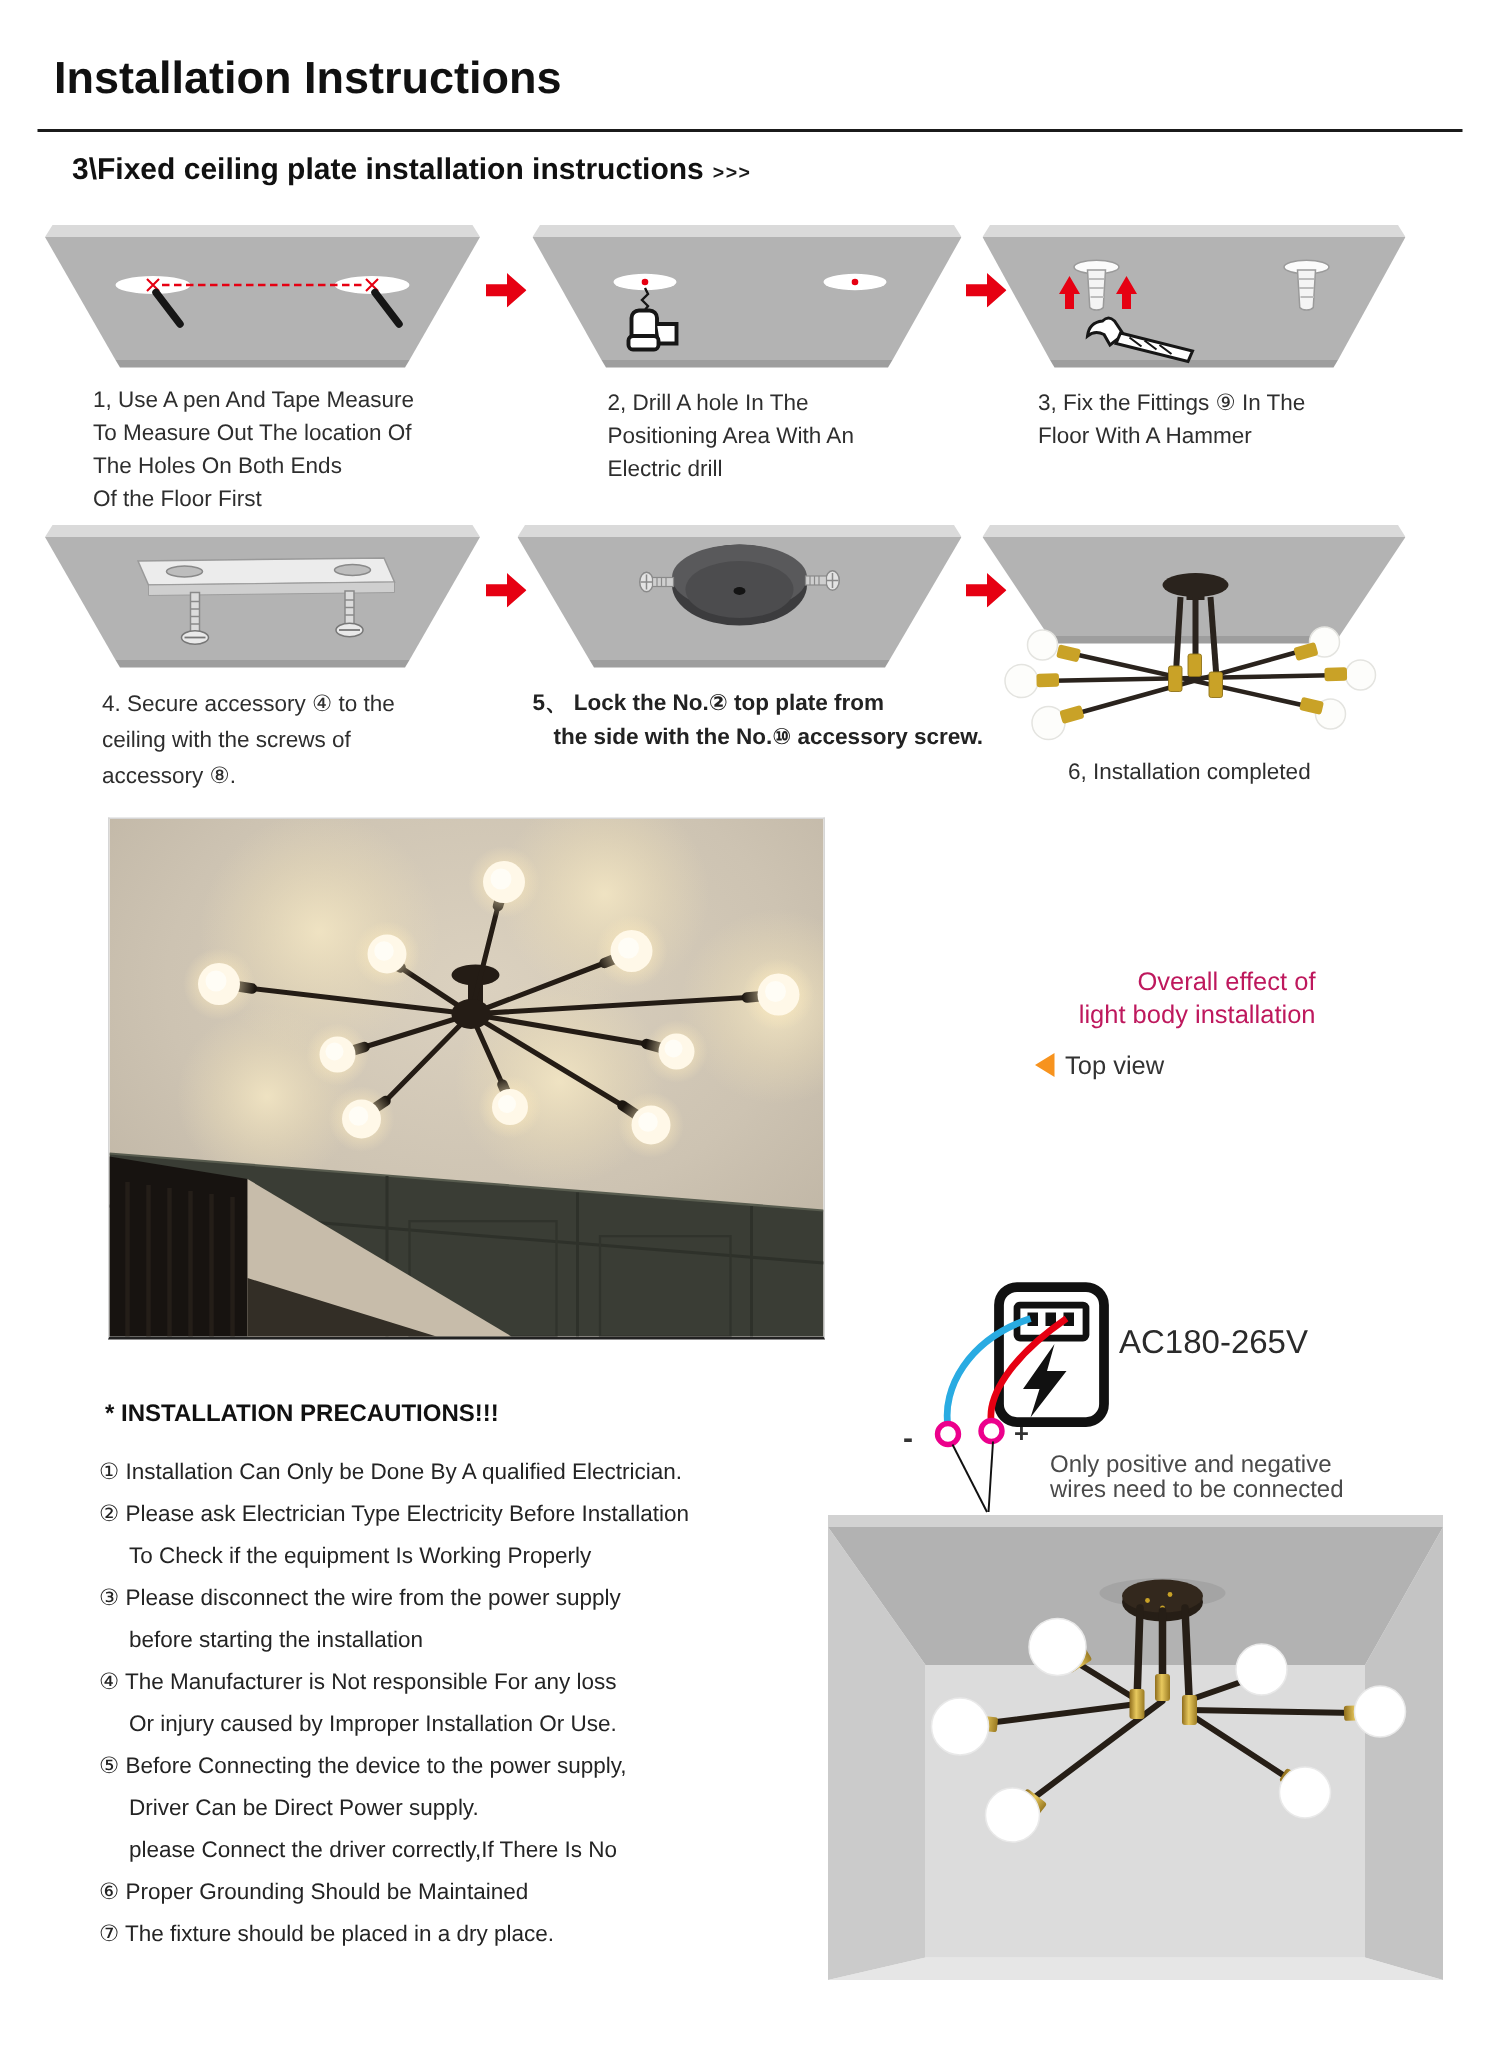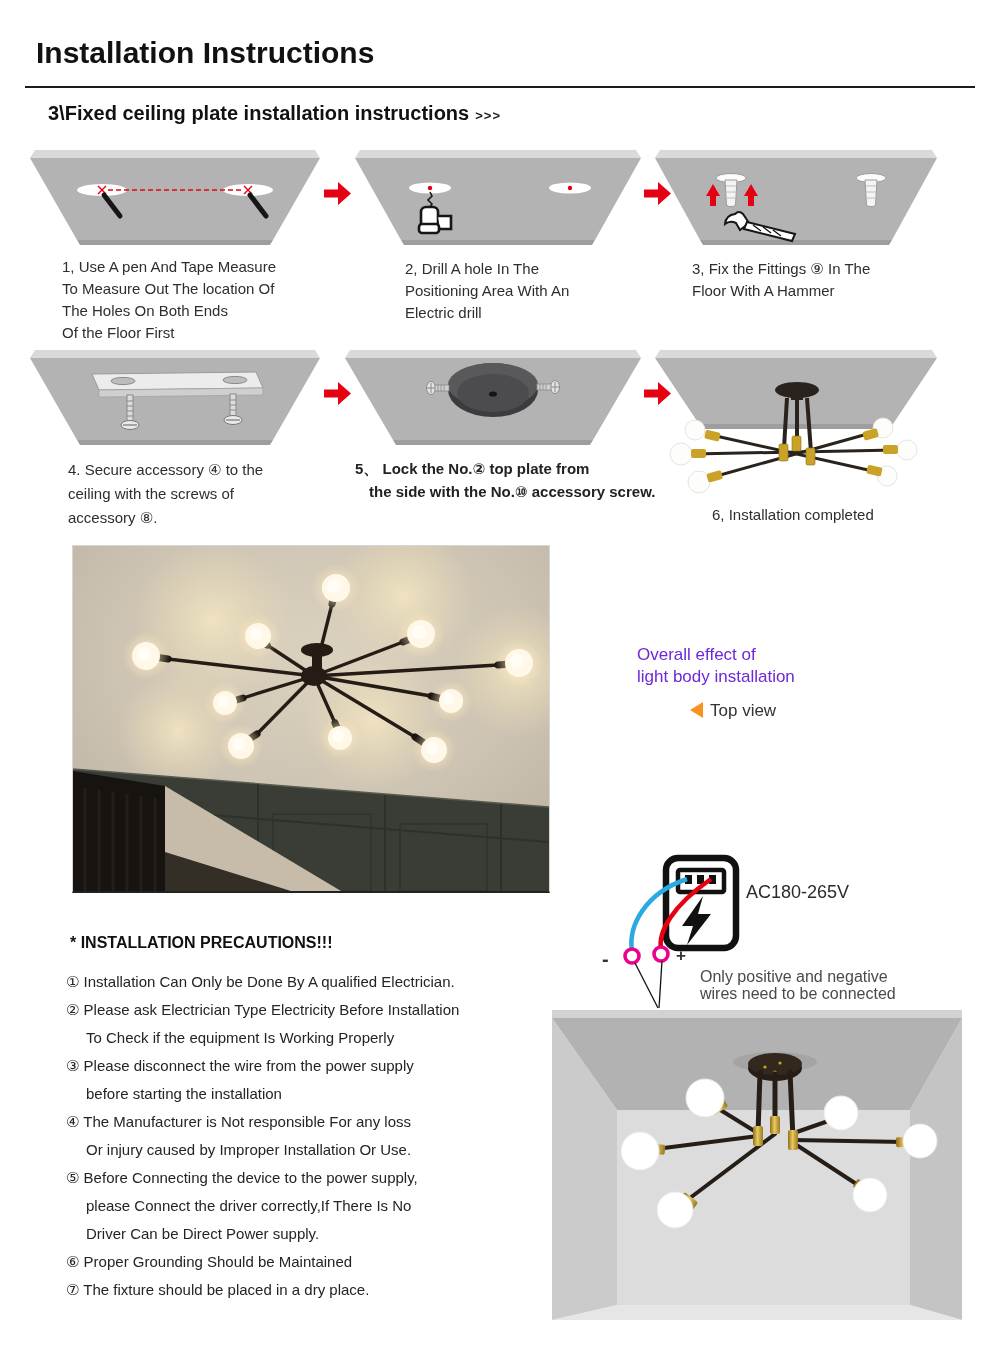--- a/index.html
+++ b/index.html
@@ -8,26 +8,26 @@
   .abs{position:absolute;}
   .title{font-size:30px;font-weight:800;letter-spacing:0px;color:#111;}
   .rule{height:2px;background:#1b1b1b;}
   .subtitle{font-size:20px;font-weight:700;color:#111;}
   .subtitle-suffix{font-size:13px;font-weight:700;letter-spacing:1px;margin-left:6px;}
   .cap{font-size:15px;line-height:22px;color:#2e2e2e;}
   .cap div{white-space:nowrap;}
   .cap.bold{font-weight:700;color:#222;}
   .cap .ind{padding-left:14px;}
   .photo{border:1px solid #d6d6d6;border-bottom:2px solid #222;}
-  .fx-note{font-size:17px;color:#6d28d9;text-align:left;line-height:22px;}
+  .fx-note{font-size:17px;color:#be185d;text-align:right;line-height:22px;}
   .topview{font-size:17px;color:#333;}
   .tri{display:inline-block;width:0;height:0;border-top:8px solid transparent;
        border-bottom:8px solid transparent;border-right:13px solid #f7931e;
        vertical-align:-2px;margin-right:7px;}
-  .volt{font-size:18px;color:#2b2b2b;}
+  .volt{font-size:22px;color:#2b2b2b;}
   .sign-minus{font-size:20px;font-weight:700;color:#333;}
   .sign-plus{font-size:17px;font-weight:700;color:#333;}
   .wire-note{font-size:16px;color:#4a4a4a;line-height:17px;}
   .prec-title{font-size:16px;font-weight:800;color:#111;}
   .prec{font-size:15px;color:#242424;}
   .prec div{height:28px;line-height:28px;white-space:nowrap;}
   .prec .cont{padding-left:20px;}
 </style>
 </head>
 <body>
@@ -358,22 +358,22 @@
   <div class="abs prec-title" style="left:70px;top:934px;">* INSTALLATION PRECAUTIONS!!!</div>
   <div class="abs prec" style="left:66px;top:968px;">
     <div>① Installation Can Only be Done By A qualified Electrician.</div>
     <div>② Please ask Electrician Type Electricity Before Installation</div>
     <div class="cont">To Check if the equipment Is Working Properly</div>
     <div>③ Please disconnect the wire from the power supply</div>
     <div class="cont">before starting the installation</div>
     <div>④ The Manufacturer is Not responsible For any loss</div>
     <div class="cont">Or injury caused by Improper Installation Or Use.</div>
     <div>⑤ Before Connecting the device to the power supply,</div>
+    <div class="cont">Driver Can be Direct Power supply.</div>
     <div class="cont">please Connect the driver correctly,If There Is No</div>
-    <div class="cont">Driver Can be Direct Power supply.</div>
     <div>⑥ Proper Grounding Should be Maintained</div>
     <div>⑦ The fixture should be placed in a dry place.</div>
   </div>
 
   <svg class="abs" style="left:552px;top:1010px;" width="410" height="310">
     <defs>
       <linearGradient id="goldG" x1="0" y1="0" x2="1" y2="0">
         <stop offset="0%" stop-color="#8f6d1c"></stop>
         <stop offset="45%" stop-color="#e8c95e"></stop>
         <stop offset="100%" stop-color="#9a7a22"></stop>

